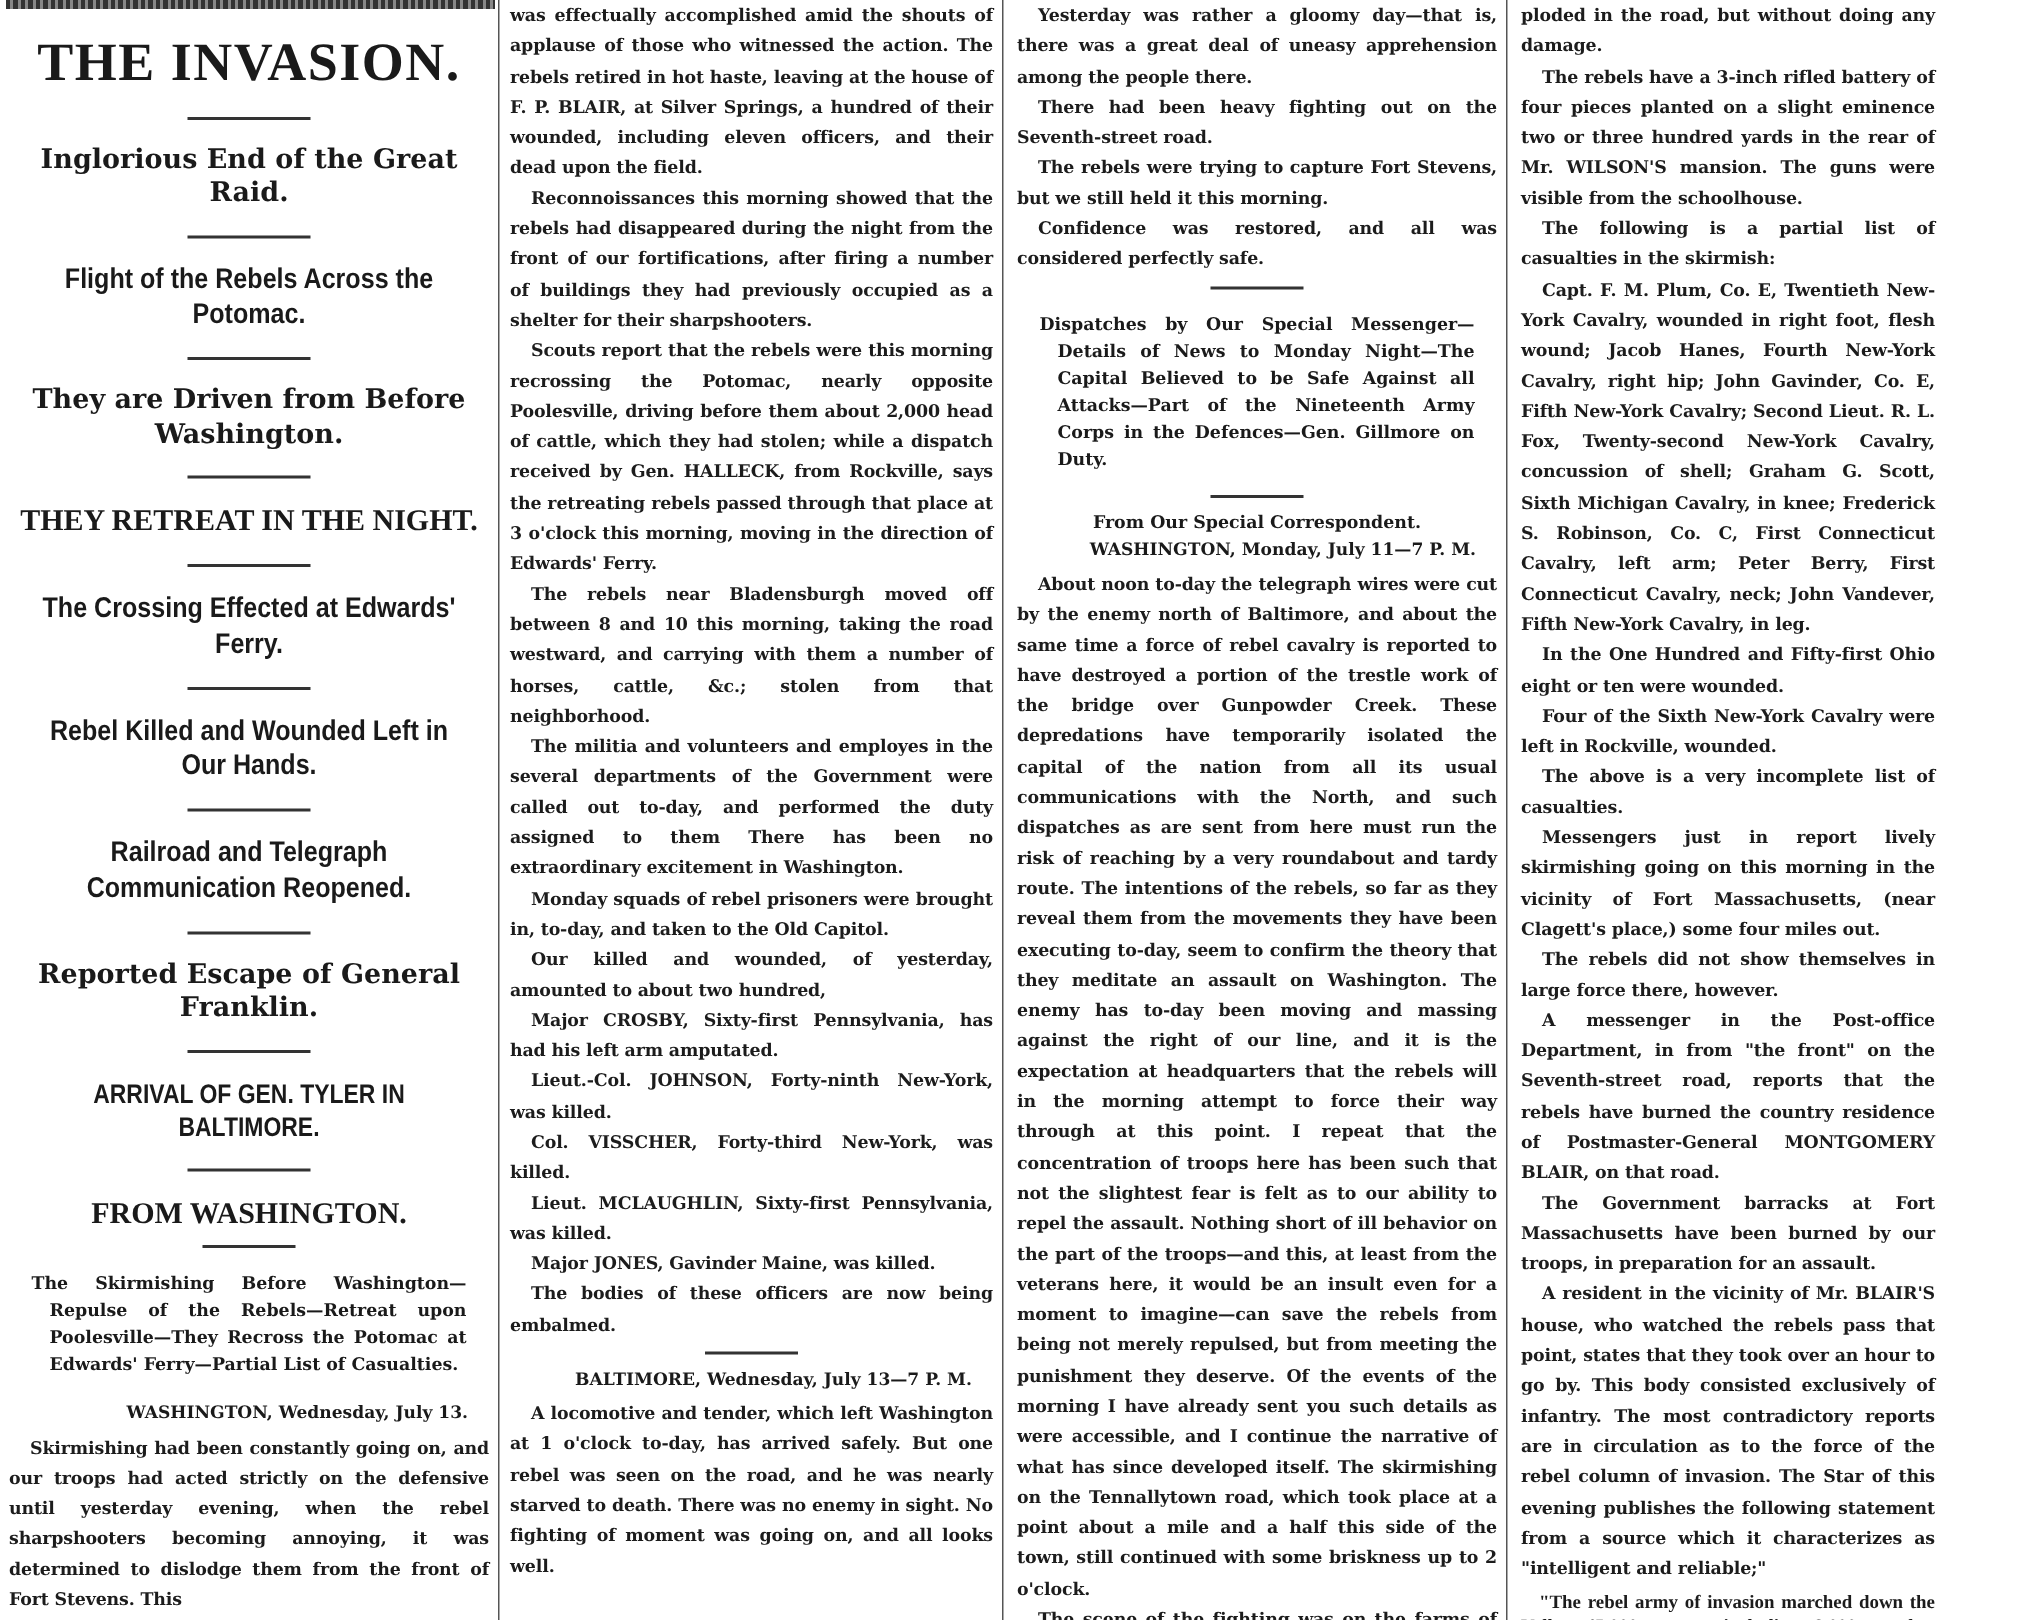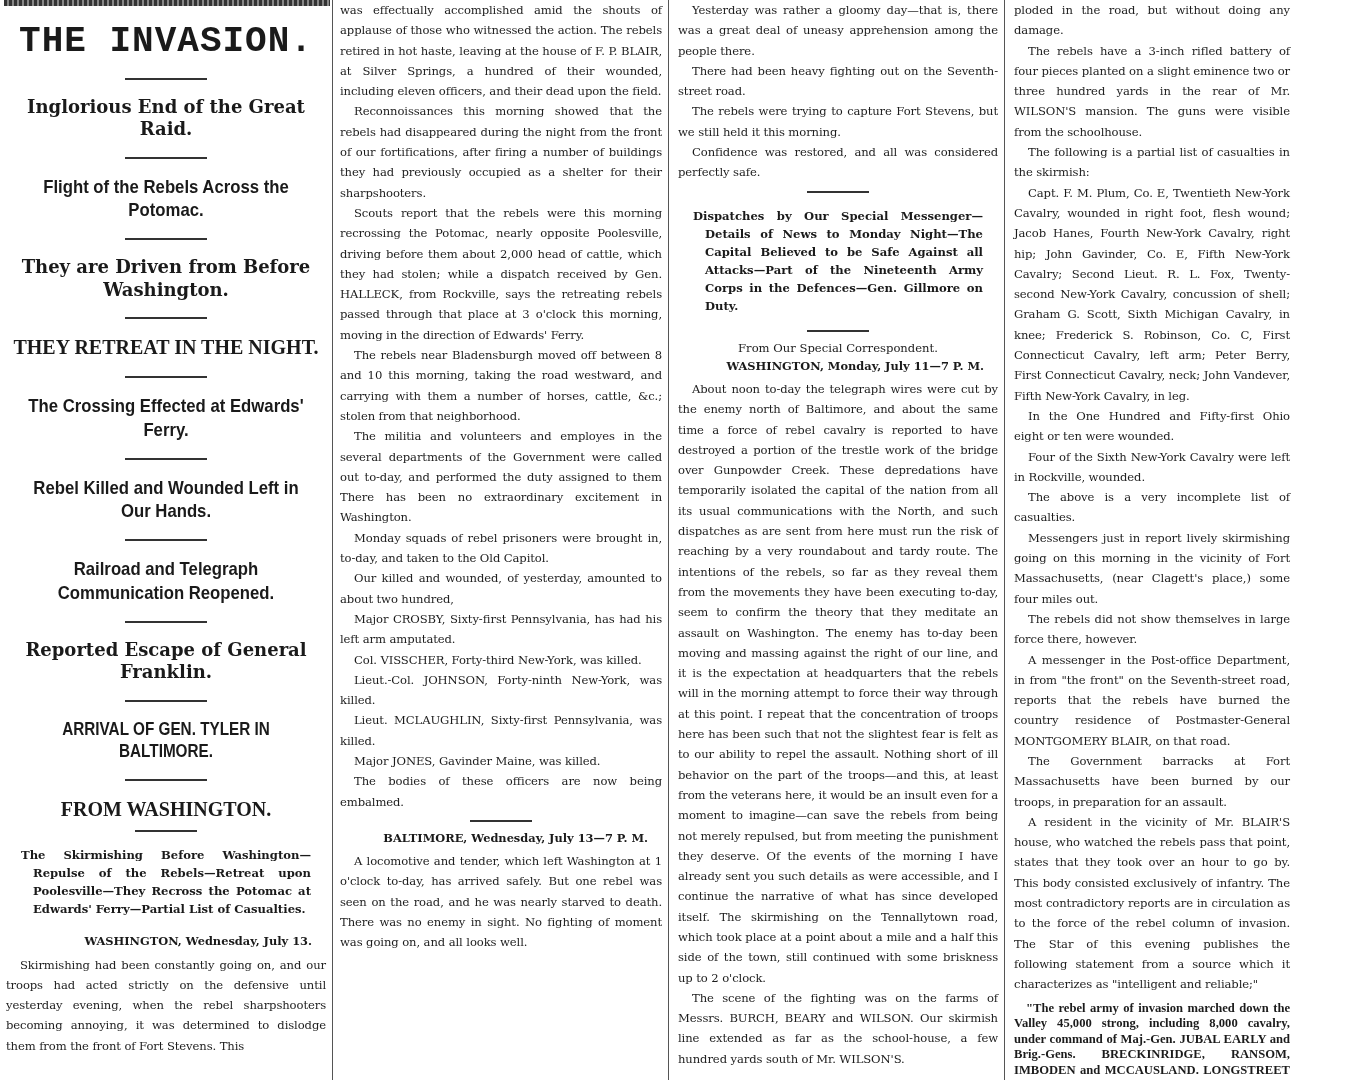--- a/index.html
+++ b/index.html
@@ -17,21 +17,21 @@
     position: absolute; top: 0; height: 1080px; overflow: hidden; box-sizing: border-box;
   }
   .col1 { left: 0; width: 332px; padding: 14px 6px 0 6px; }
   .col2 { left: 334px; width: 334px; padding: 0 6px 0 6px; }
   .col3 { left: 670px; width: 334px; padding: 0 6px 0 8px; }
   .col4 { left: 1006px; width: 290px; padding: 0 6px 0 8px; }
   .vrule { position: absolute; top: 0; width: 1px; height: 1080px; background: #555; }
 
   .head-main {
     text-align: center; font-weight: bold; font-size: 36px; letter-spacing: 1px;
-    font-family: Liberation Mono, monospace; margin: 8px 0 4px 0; line-height: 1.1;
+    font-family: Liberation Serif, serif; margin: 8px 0 4px 0; line-height: 1.1;
   }
   .deck {
     text-align: center; font-weight: bold; line-height: 1.25; margin: 0;
   }
   .deck.heavy { font-family: "DejaVu Serif", serif; font-size: 18px; }
   .deck.cond { font-family: "Liberation Sans", sans-serif; font-size: 19px; transform: scaleX(0.88); transform-origin: center; }
   .deck.caps { font-family: "Liberation Sans", sans-serif; font-size: 18px; transform: scaleX(0.85); }
   .deck.capsbig { font-family: "Liberation Serif", serif; font-size: 20px; }
   .dash {
     width: 82px; height: 2px; background: #333; margin: 16px auto 16px auto;
@@ -40,25 +40,25 @@
   .subdeck {
     font-family: "DejaVu Serif", serif; font-weight: bold; font-size: 11.6px;
     line-height: 1.55; text-indent: -12px; padding-left: 12px; margin: 15px;
     text-align: justify;
   }
   .dateline {
     font-family: "DejaVu Serif", serif; font-weight: bold; font-size: 11.4px;
     text-align: right; margin: 0 14px 4px 0; line-height: 1.5;
   }
   .byline {
-    font-family: "DejaVu Serif", serif; font-weight: normal; font-size: 11.6px;
+    font-family: "DejaVu Serif", serif; font-weight: bold; font-size: 11.6px;
     text-align: center; margin: 0; line-height: 1.5;
   }
   p.body {
-    font-family: "DejaVu Serif", serif; font-weight: normal; font-size: 11.6px;
+    font-family: "DejaVu Serif", serif; font-weight: bold; font-size: 11.6px;
     line-height: 20.3px; margin: 0; text-indent: 14px; text-align: justify;
     color: #1c1c1c; letter-spacing: -0.1px;
   }
   p.body.noindent { text-indent: 0; }
   p.small {
     font-family: "Liberation Serif", serif; font-weight: bold; font-size: 12.6px;
     line-height: 15.6px; margin: 0; text-indent: 12px; text-align: justify;
     color: #1c1c1c;
   }
 </style>
@@ -99,22 +99,22 @@
 
   <div class="col col2">
     <p class="body noindent">was effectually accomplished amid the shouts of applause of those who witnessed the action. The rebels retired in hot haste, leaving at the house of F. P. BLAIR, at Silver Springs, a hundred of their wounded, including eleven officers, and their dead upon the field.</p>
     <p class="body">Reconnoissances this morning showed that the rebels had disappeared during the night from the front of our fortifications, after firing a number of buildings they had previously occupied as a shelter for their sharpshooters.</p>
     <p class="body">Scouts report that the rebels were this morning recrossing the Potomac, nearly opposite Poolesville, driving before them about 2,000 head of cattle, which they had stolen; while a dispatch received by Gen. HALLECK, from Rockville, says the retreating rebels passed through that place at 3 o'clock this morning, moving in the direction of Edwards' Ferry.</p>
     <p class="body">The rebels near Bladensburgh moved off between 8 and 10 this morning, taking the road westward, and carrying with them a number of horses, cattle, &amp;c.; stolen from that neighborhood.</p>
     <p class="body">The militia and volunteers and employes in the several departments of the Government were called out to-day, and performed the duty assigned to them There has been no extraordinary excitement in Washington.</p>
     <p class="body">Monday squads of rebel prisoners were brought in, to-day, and taken to the Old Capitol.</p>
     <p class="body">Our killed and wounded, of yesterday, amounted to about two hundred,</p>
     <p class="body">Major CROSBY, Sixty-first Pennsylvania, has had his left arm amputated.</p>
+    <p class="body">Lieut.-Col. JOHNSON, Forty-ninth New-York, was killed.</p>
     <p class="body">Col. VISSCHER, Forty-third New-York, was killed.</p>
-    <p class="body">Lieut.-Col. JOHNSON, Forty-ninth New-York, was killed.</p>
     <p class="body">Lieut. MCLAUGHLIN, Sixty-first Pennsylvania, was killed.</p>
     <p class="body">Major JONES, Gavinder Maine, was killed.</p>
     <p class="body">The bodies of these officers are now being embalmed.</p>
     <div class="dash small"></div>
     <div class="dateline">BALTIMORE, Wednesday, July 13—7 P. M.</div>
     <p class="body">A locomotive and tender, which left Washington at 1 o'clock to-day, has arrived safely. But one rebel was seen on the road, and he was nearly starved to death. There was no enemy in sight. No fighting of moment was going on, and all looks well.</p>
 
   </div>
   <div class="vrule" style="left:668px"></div>
 

